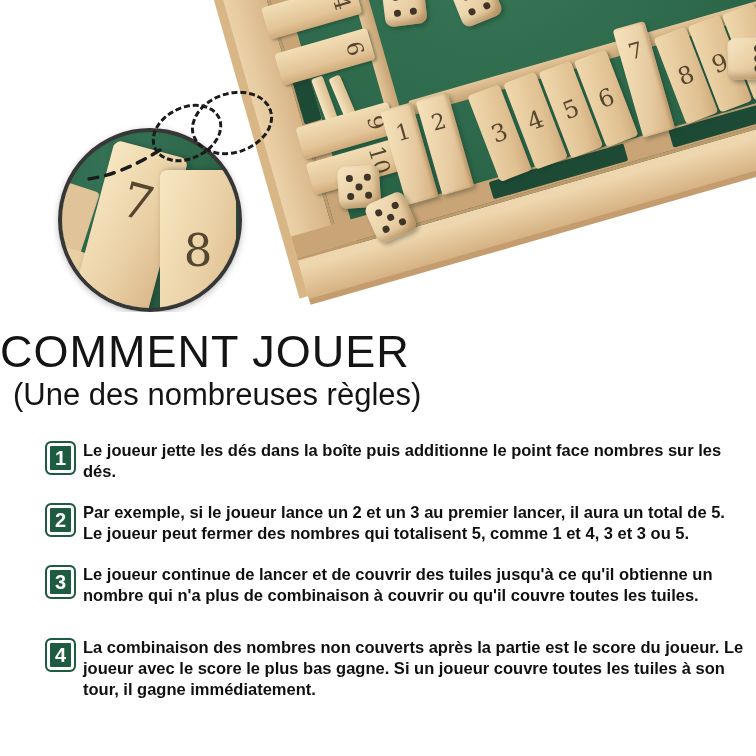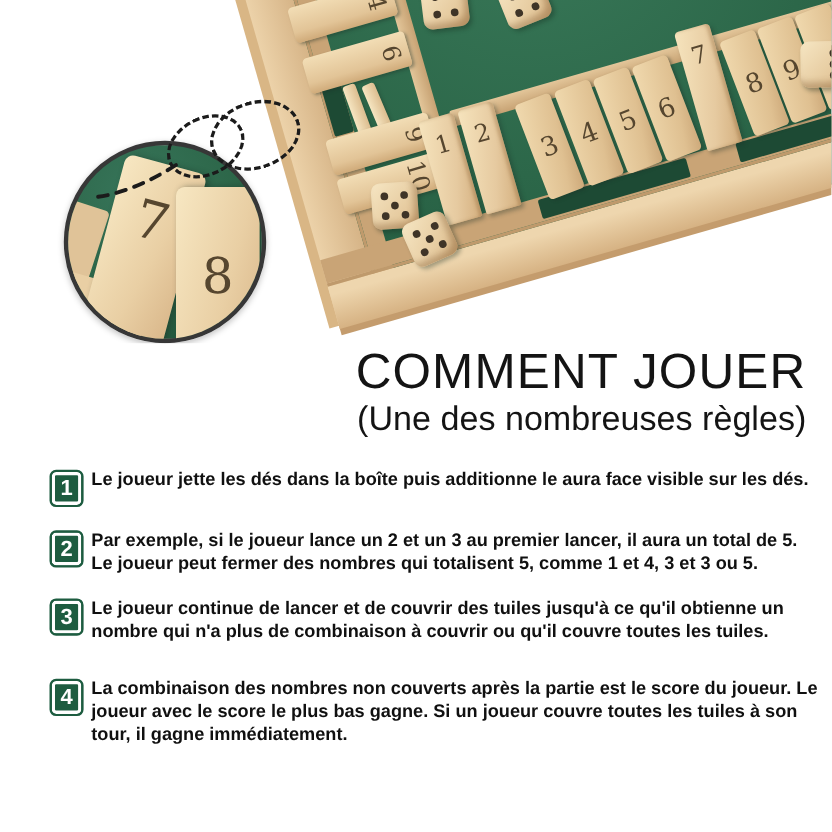--- a/index.html
+++ b/index.html
@@ -57,21 +57,21 @@
     background:radial-gradient(circle at 35% 25%, #37755a 0%, #2b6446 60%, #1f5238 100%);
     box-shadow:0 2px 6px rgba(0,0,0,.25);}
   .inset .wood-bit{position:absolute;border-radius:4px;}
   .inset .big-tile{position:absolute;width:76px;height:200px;border-radius:8px 8px 4px 4px;
     background:linear-gradient(105deg,#f7e7c2 0%,#e9cfa4 55%,#d6b285 100%);
     box-shadow:3px 0 6px rgba(25,45,35,.45);}
   .inset .big-tile .tnum{display:block;text-align:center;font-size:48px;margin-top:26px;}
   .annot{position:absolute;z-index:4;pointer-events:none;}
   .dash-ellipse{position:absolute;border:3px dashed #1b1b1b;border-radius:50%;z-index:4;}
   
-  .heading{width:733px;text-align:right;margin-top:2px;}
+  .heading{width:733px;text-align:left;margin-top:16px;}
   .title{font-size:45px;line-height:48px;font-weight:400;letter-spacing:1px;color:#141414;}
   .subtitle{font-size:31px;line-height:38px;font-weight:400;color:#141414;padding-left:13px;}
   .steps{padding:26px 10px 0 45px;}
   .step{display:flex;align-items:flex-start;gap:7px;}
   .step.m1{margin-bottom:20px;}.step.m2{margin-bottom:20px;}.step.m3{margin-bottom:31px;}
   .badge{flex:none;width:27px;height:30px;margin-top:1px;border-radius:6px;
     background:#1d5c40;border:2px solid #1d5c40;box-shadow:inset 0 0 0 3px #ffffff;
     color:#fff;font-weight:700;font-size:20px;display:flex;align-items:center;justify-content:center;}
   .step p{margin:0;font-size:16.5px;line-height:21px;font-weight:700;color:#101010;}
 </style>
@@ -190,21 +190,21 @@
 </div>
 
 <div class="heading">
   <div class="title">COMMENT JOUER</div>
   <div class="subtitle">(Une des nombreuses règles)</div>
 </div>
 
 <div class="steps">
   <div class="step m1">
     <div class="badge">1</div>
-    <p>Le joueur jette les dés dans la boîte puis additionne le aura face visible sur les dés.</p>
+    <p>Le joueur jette les dés dans la boîte puis additionne le point face nombres sur les dés.</p>
   </div>
   <div class="step m2">
     <div class="badge">2</div>
     <p>Par exemple, si le joueur lance un 2 et un 3 au premier lancer, il aura un total de 5. Le joueur peut fermer des nombres qui totalisent 5, comme 1 et 4, 3 et 3 ou 5.</p>
   </div>
   <div class="step m3">
     <div class="badge">3</div>
     <p>Le joueur continue de lancer et de couvrir des tuiles jusqu'à ce qu'il obtienne un nombre qui n'a plus de combinaison à couvrir ou qu'il couvre toutes les tuiles.</p>
   </div>
   <div class="step">

